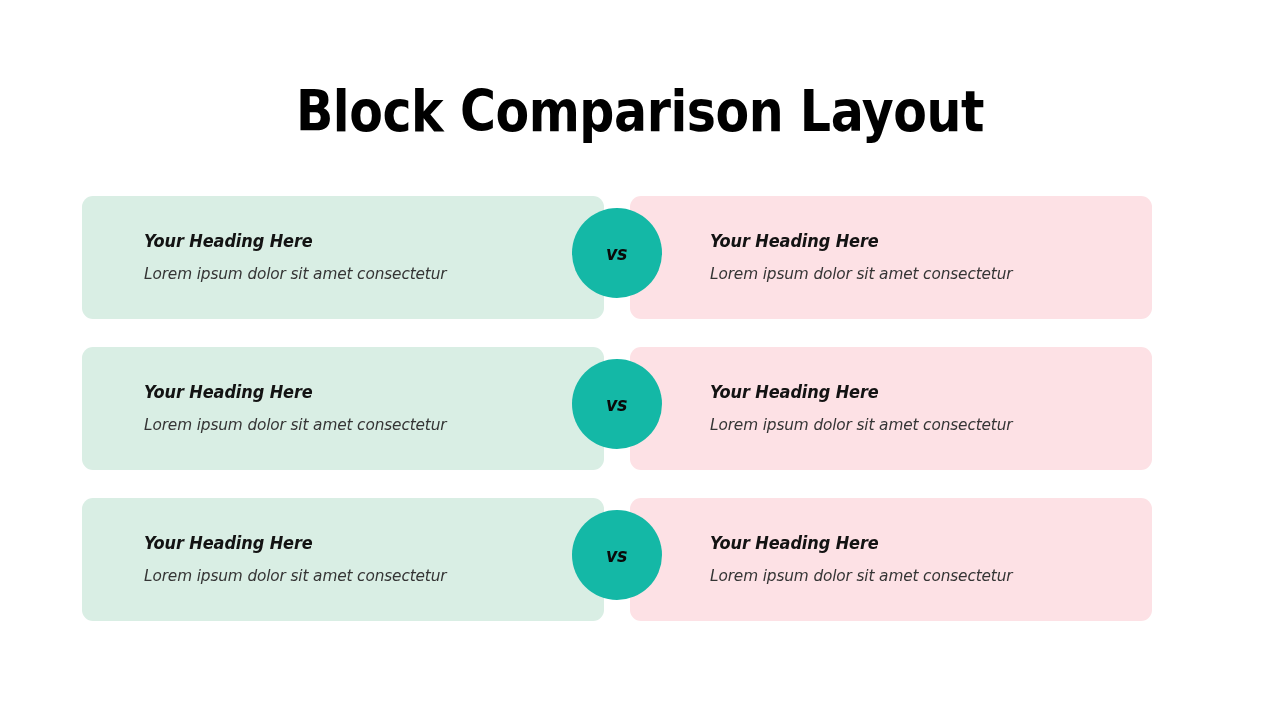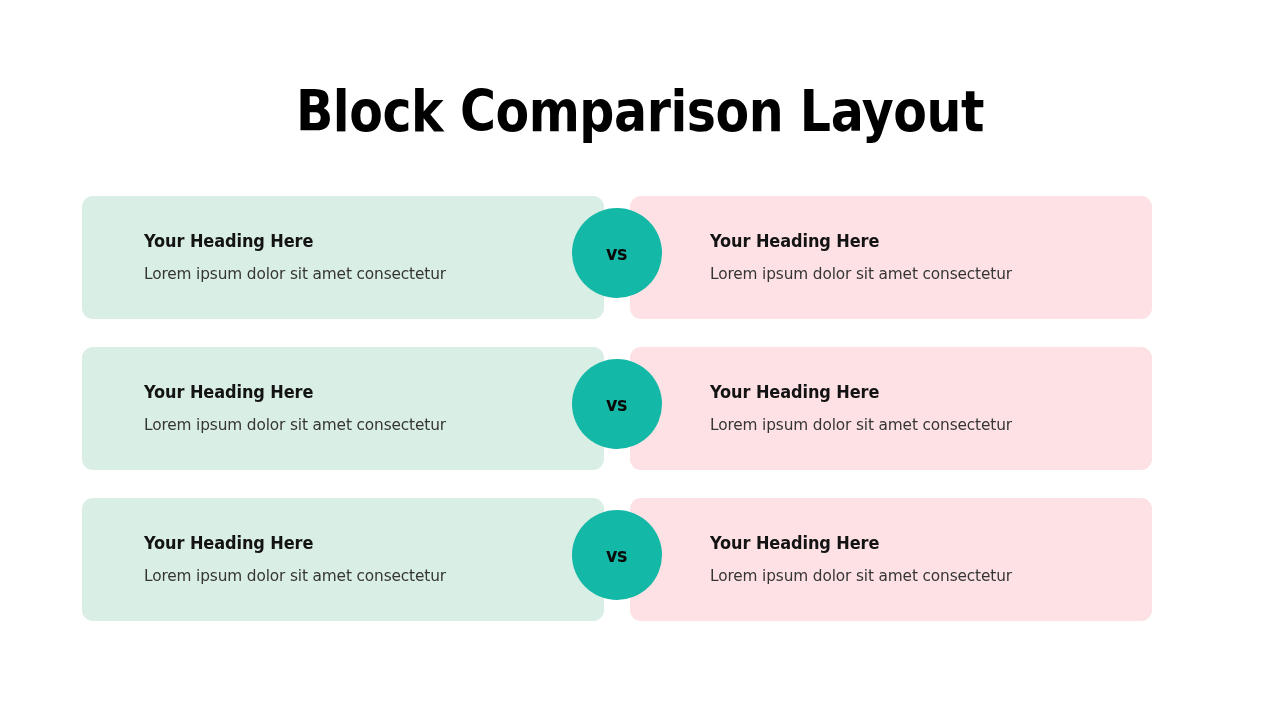--- a/index.html
+++ b/index.html
@@ -44,20 +44,21 @@
     position: absolute;
     left: 0;
     top: 196px;
     width: 1280px;
   }
 
   .row {
     position: relative;
     height: 123px;
     margin-bottom: 28px;
+    font-style: italic;
   }
   .row:last-child { margin-bottom: 0; }
 
   .block {
     position: absolute;
     top: 0;
     height: 123px;
     border-radius: 11px;
     box-sizing: border-box;
     display: flex;

